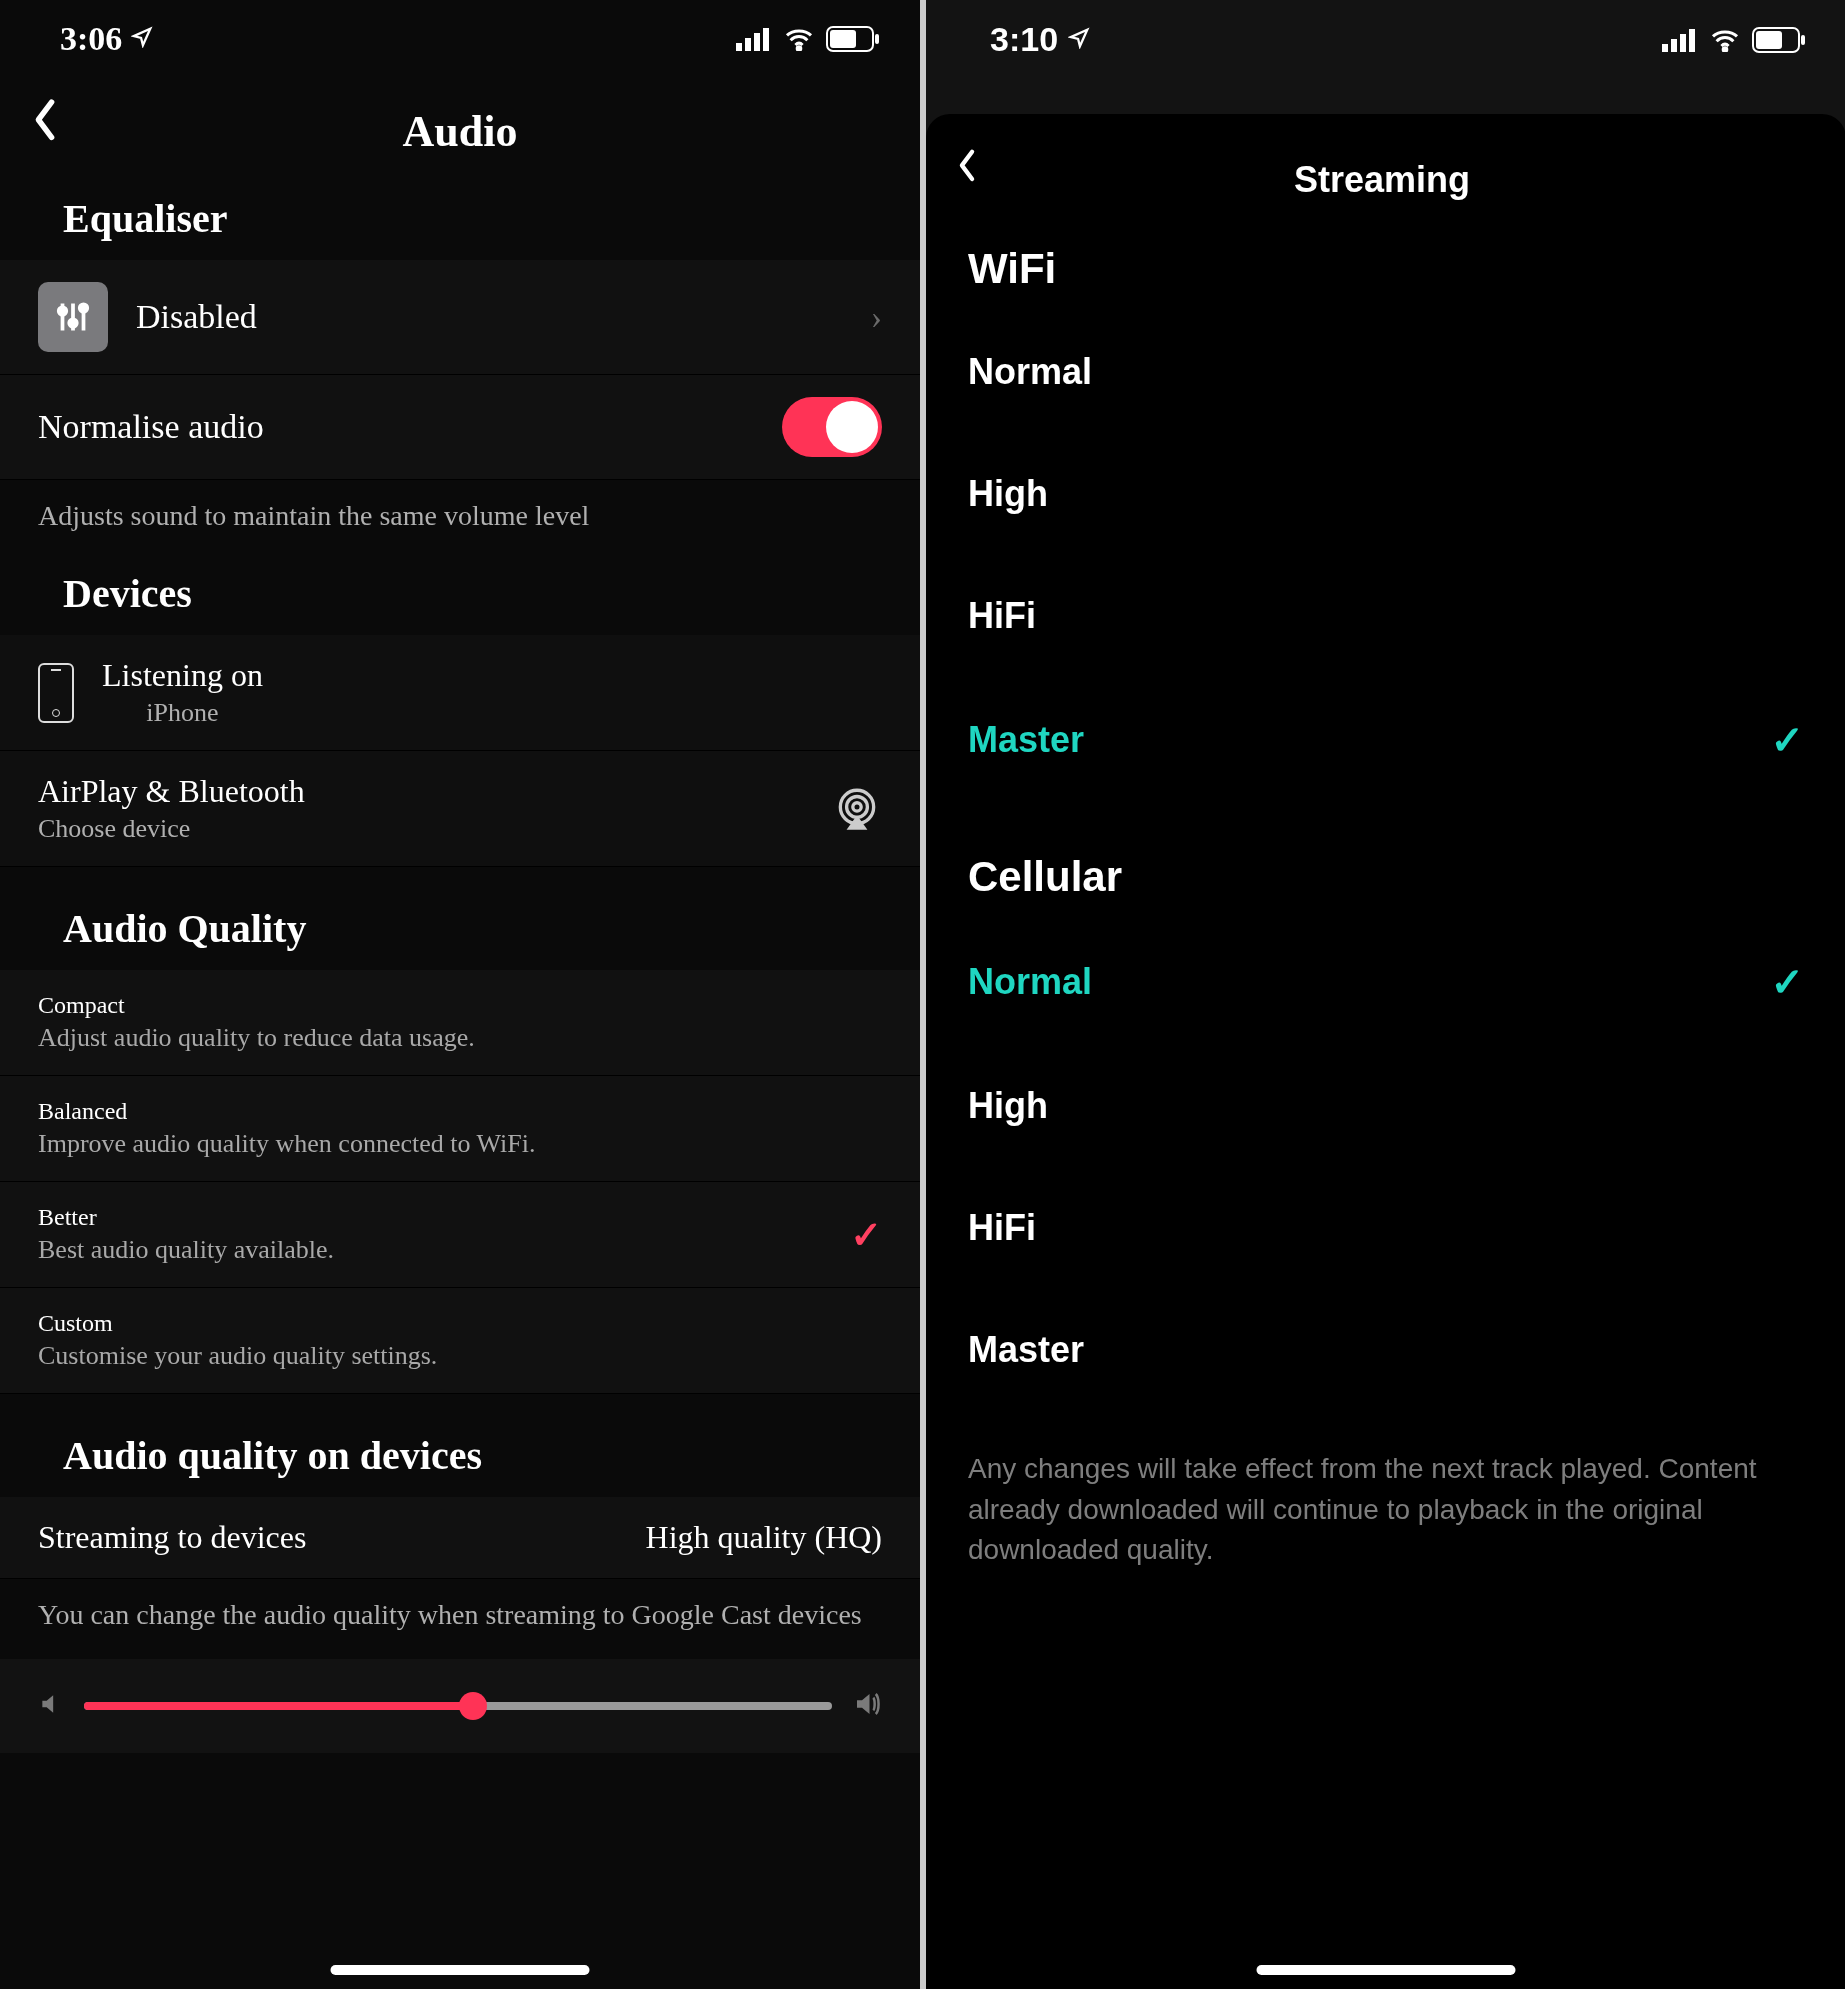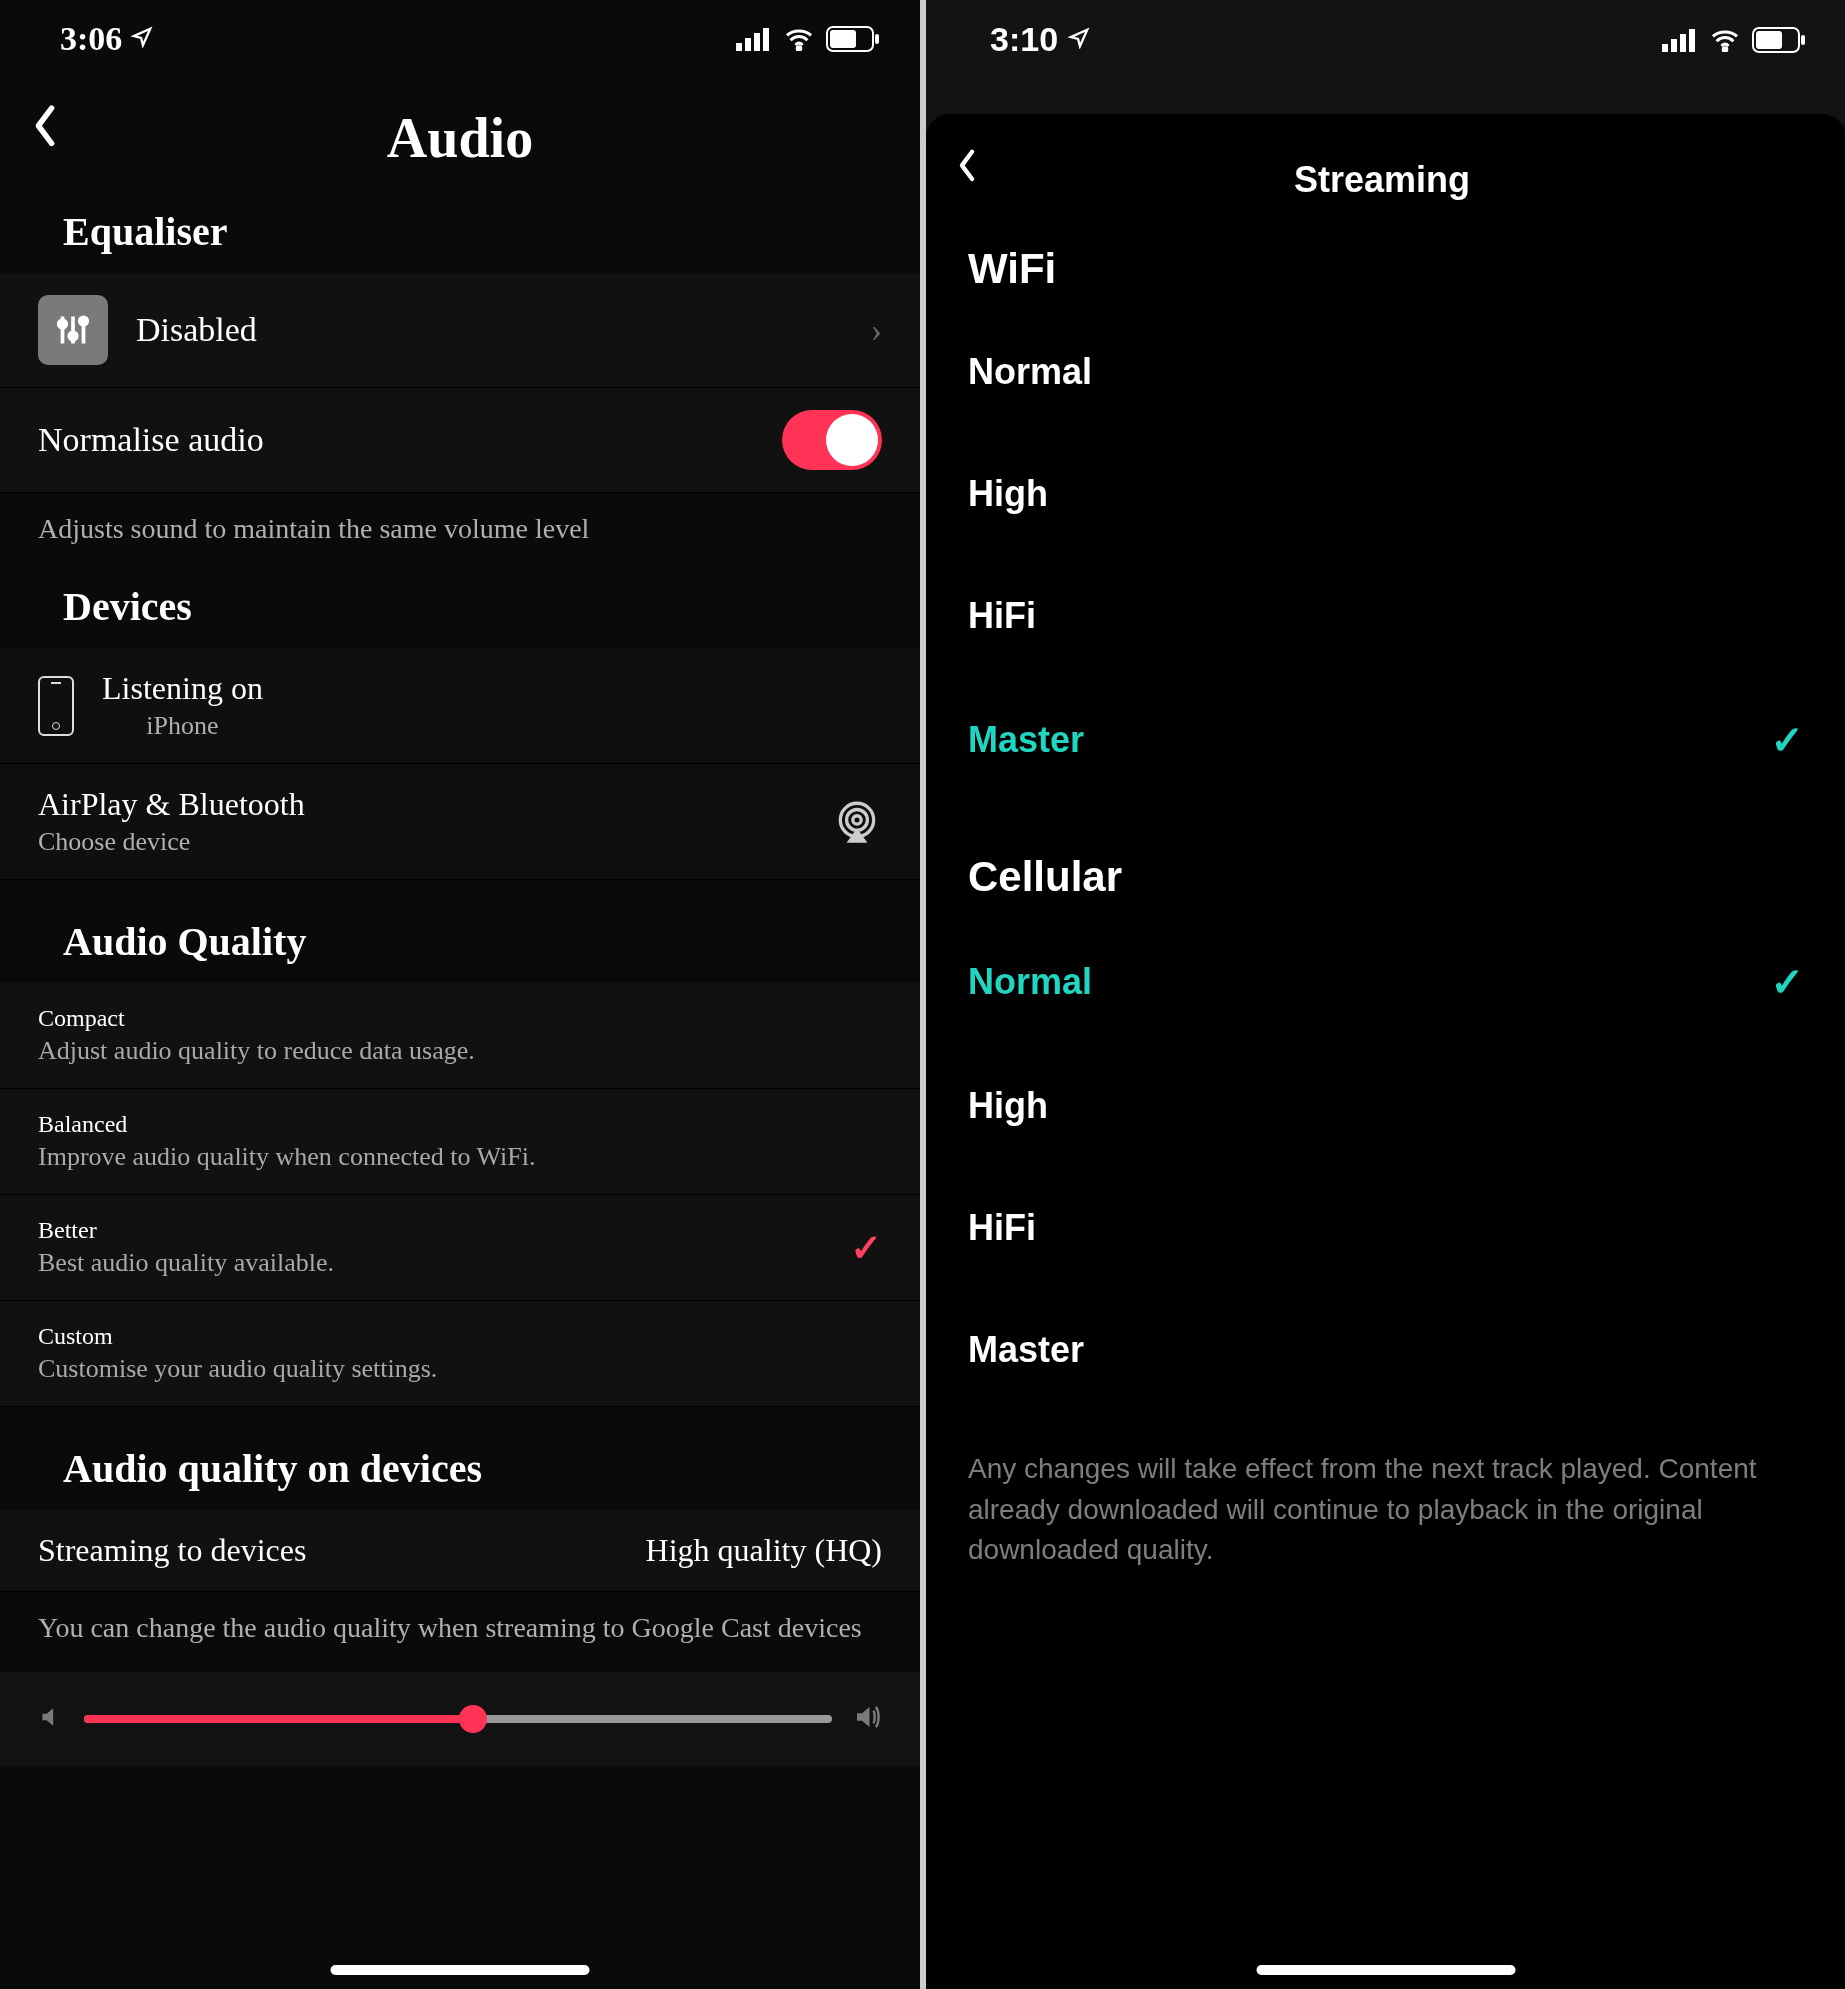--- a/index.html
+++ b/index.html
@@ -36,21 +36,21 @@
   
   .nav-header {
     display: flex; align-items: center; justify-content: center;
     position: relative;
     padding: 38px 0 30px 0;
   }
   .nav-back {
     position: absolute; left: 30px; top: 50%; transform: translateY(-55%);
     font-size: 48px; color: #fff;
   }
-  .nav-title { font-size: 56px; font-weight: 600; }
+  .nav-title { font-size: 44px; font-weight: 600; }
 
   .phone.right .nav-header { padding: 45px 8px 28px 0; }
   .phone.right .nav-back { left: 30px; font-size: 38px; }
   .phone.right .nav-title { font-size: 36px; font-weight: 600; }
 
   
   .section-title {
     font-size: 40px; font-weight: 600;
     padding: 25px 38px 18px 38px;
     margin-left: 25px;

